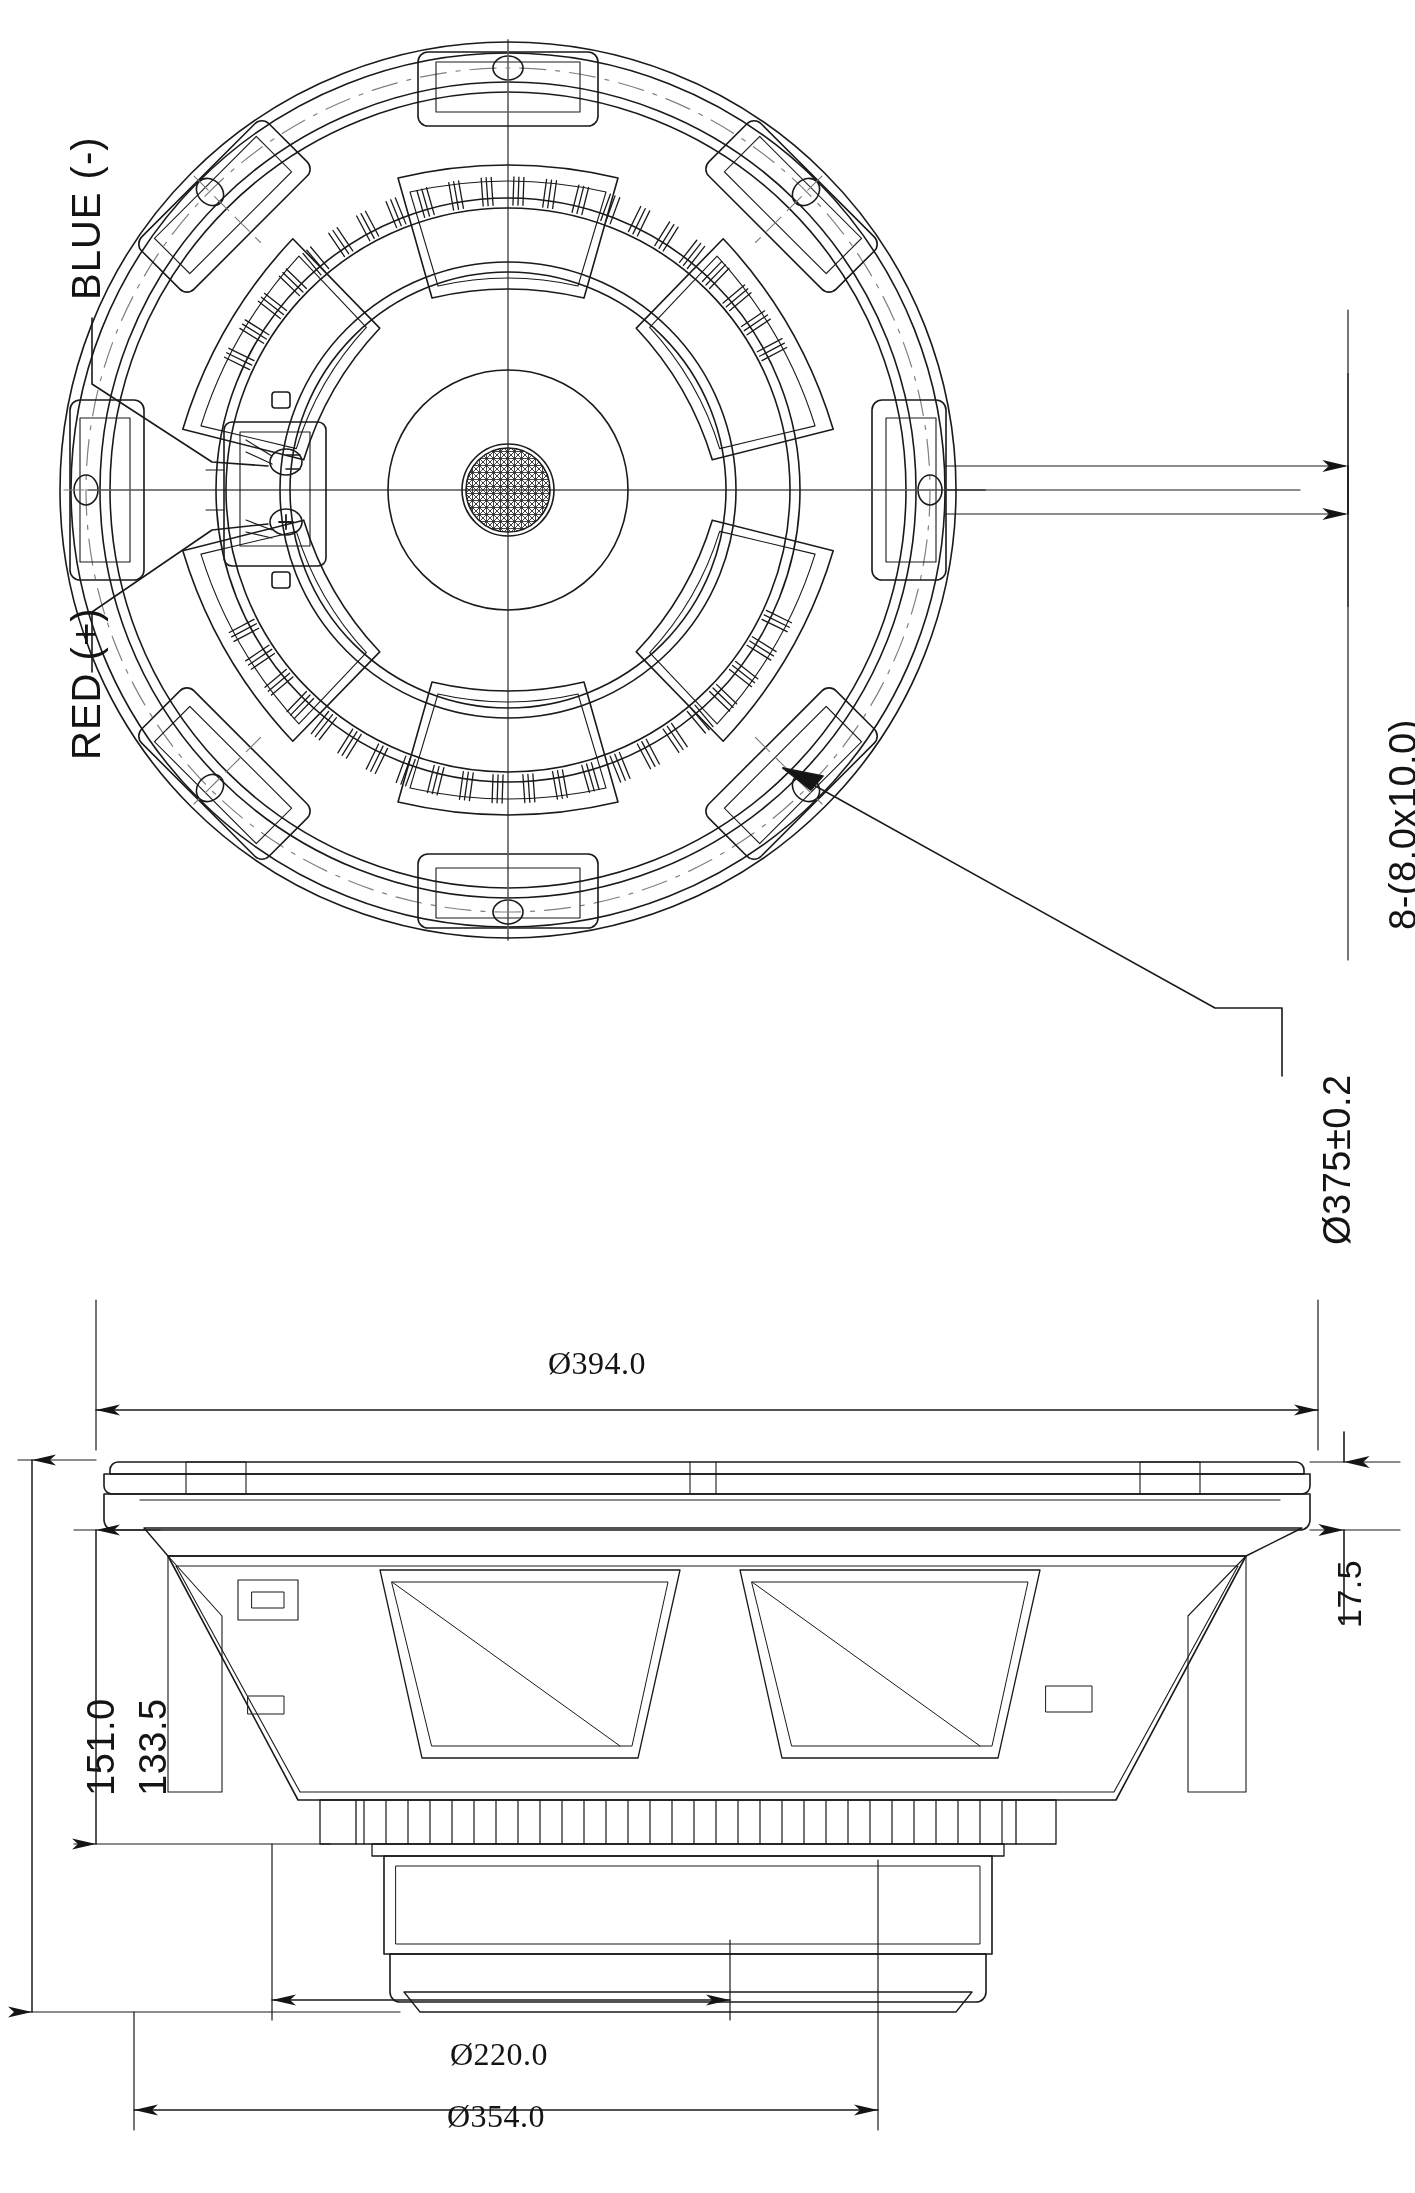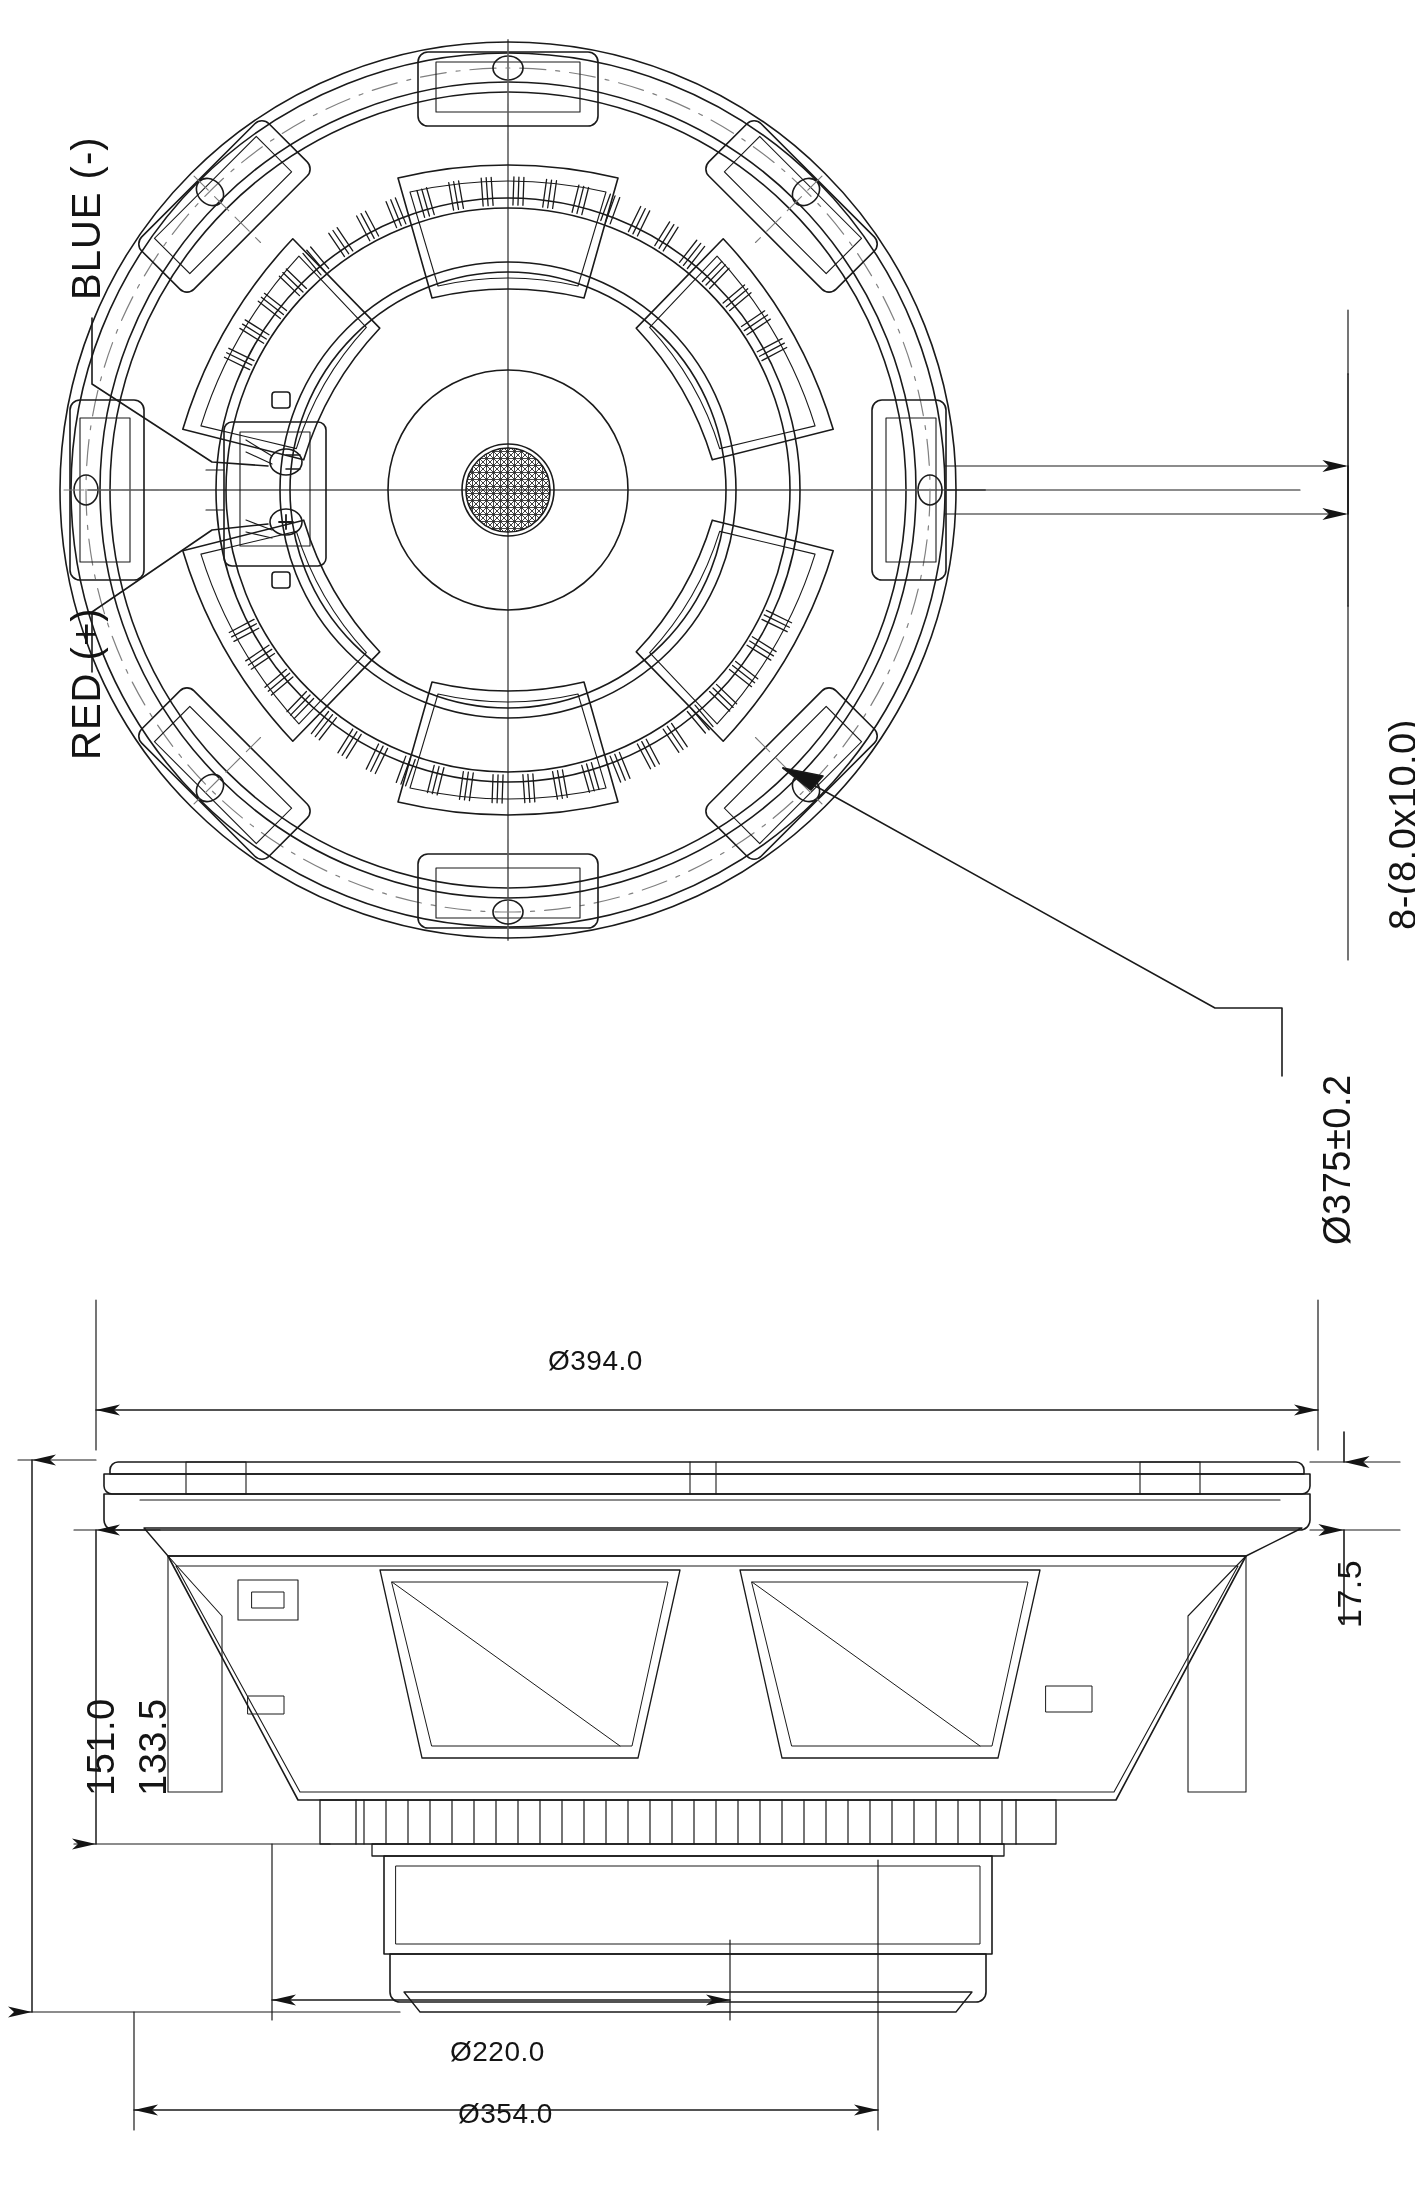--- a/index.html
+++ b/index.html
@@ -2,21 +2,21 @@
 <html><head>
 <meta charset="utf-8">
 <style>
   html,body{margin:0;padding:0;background:#ffffff;}
   body{width:1415px;height:2193px;position:relative;overflow:hidden;
        font-family:"Liberation Sans","DejaVu Sans",sans-serif;color:#1a1a1a;}
   .stage{position:absolute;left:0;top:0;width:1415px;height:2193px;}
   svg{display:block;}
   .lbl{position:absolute;white-space:nowrap;color:#141414;font-weight:400;}
   .rot90{transform:rotate(-90deg);transform-origin:0 0;}
-  .d-top{font-size:28px;letter-spacing:.5px;}
+  .d-top{font-size:32px;letter-spacing:.5px;font-family:Liberation Serif, serif;}
   .d-side{font-size:38px;letter-spacing:.5px;}
   .d-small{font-size:34px;letter-spacing:.5px;}
   .wire{font-size:40px;letter-spacing:1px;}
 </style>
 </head>
 <body>
 
 <div class="stage">
 
 <svg width="1415" height="2193" viewBox="0 0 1415 2193">
@@ -428,15 +428,15 @@
 <div class="lbl d-top" style="left:548px; top:1345px;">Ø394.0</div>
 
 <div class="lbl d-small rot90" style="left:1330px; top:1628px;">17.5</div>
 
 <div class="lbl d-side rot90" style="left:132px; top:1796px;">133.5</div>
 
 <div class="lbl d-side rot90" style="left:80px; top:1796px;">151.0</div>
 
 <div class="lbl d-top" style="left:450px; top:1995px;margin-top:41px;">Ø220.0</div>
 
-<div class="lbl d-top" style="left:458px; top:2098px;text-align:center;">Ø354.0</div>
+<div class="lbl d-top" style="left:447px; top:2098px;text-align:center;">Ø354.0</div>
 
 </div>
 
 </body></html>

